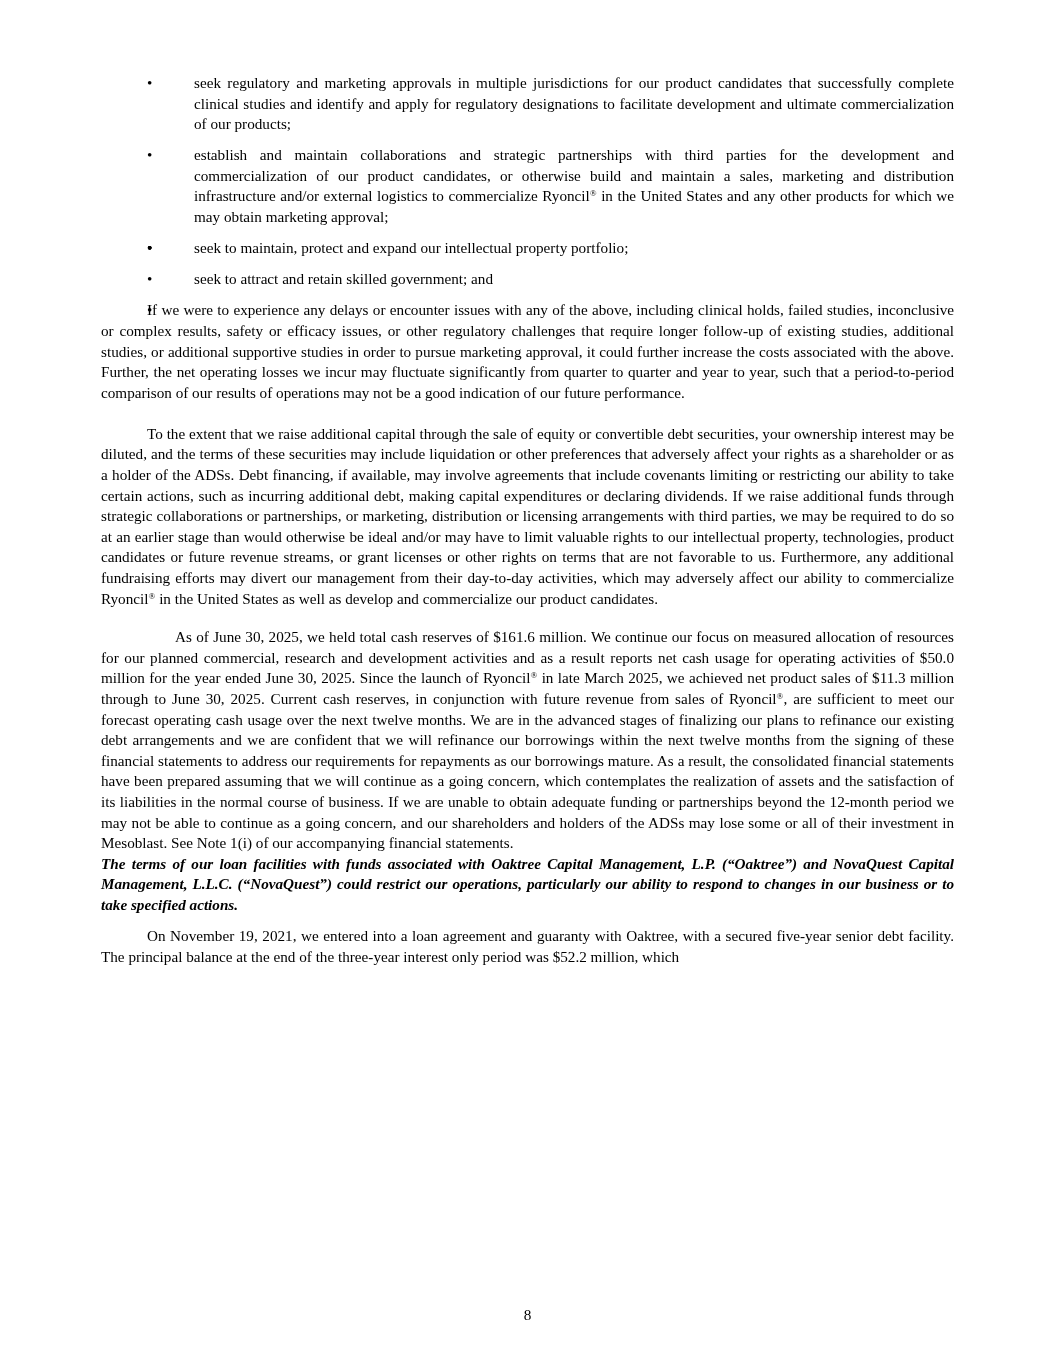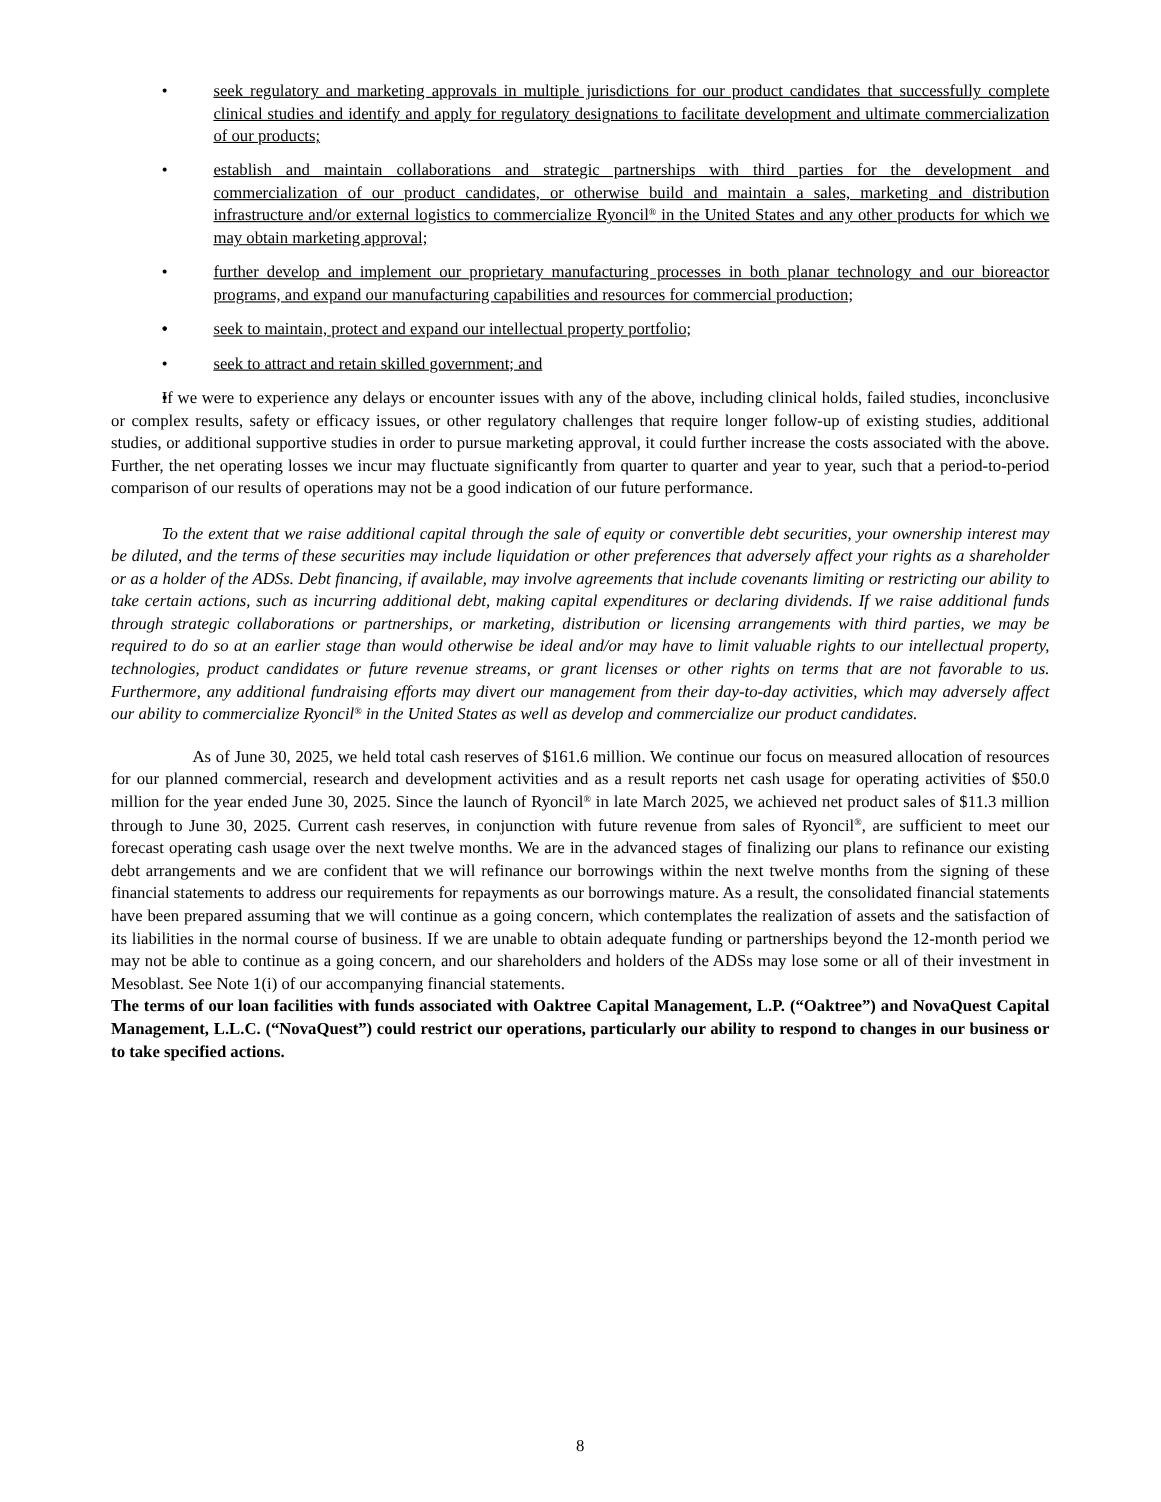--- a/index.html
+++ b/index.html
@@ -32,33 +32,34 @@
     position: relative;
     padding-left: 93px;
     margin-bottom: 10.5px;
     text-align: justify;
   }
   .bullet-glyph {
     position: absolute;
     left: 46px;
     top: 0;
   }
-  .bullet-text { display: block; text-decoration: underline; }
+  .bullet-text { display: block; }
   .para {
     margin: 0;
     text-align: justify;
     text-indent: 46px;
   }
   .para.extra-indent { text-indent: 74px; margin-top: 18px; }
-  .gap-lg { margin-top: 20.5px; font-style: italic; }
+  .gap-lg { margin-top: 20.5px; }
   .gap-sm { margin-top: 10.5px; }
   .gap-head { margin-top: 24px; }
   .heading {
     margin: 0;
     font-weight: bold;
+    font-style: italic;
     text-align: justify;
   }
   sup {
     font-size: 9px;
     line-height: 0;
     vertical-align: 0.55em;
   }
   .page-number {
     position: absolute;
     top: 1305px;
@@ -76,21 +77,20 @@
     <li class="bullet-item">
       <span class="bullet-glyph">•</span>
       <span class="bullet-text">seek regulatory and marketing approvals in multiple jurisdictions for our product candidates that successfully complete clinical studies and identify and apply for regulatory designations to facilitate development and ultimate commercialization of our products;</span>
     </li>
     <li class="bullet-item">
       <span class="bullet-glyph">•</span>
       <span class="bullet-text"><span>establish and maintain collaborations and strategic partnerships with third parties for the development and commercialization of our product candidates, or otherwise build and maintain a sales, marketing and distribution infrastructure and/or external logistics to commercialize Ryoncil</span><sup>®</sup><span> in the United States and any other products for which we may obtain marketing approval;</span></span>
     </li>
     <li class="bullet-item">
       <span class="bullet-glyph">•</span>
-      <span class="bullet-text">further develop and implement our proprietary manufacturing processes in both planar technology and our bioreactor programs, and expand our manufacturing capabilities and resources for commercial production;</span>
     </li>
     <li class="bullet-item">
       <span class="bullet-glyph">•</span>
     </li>
     <li class="bullet-item">
       <span class="bullet-glyph">•</span>
     </li>
     <li class="bullet-item">
       <span class="bullet-glyph">•</span>
       <span class="bullet-text">seek to maintain, protect and expand our intellectual property portfolio;</span>
@@ -105,16 +105,17 @@
   </ul>
 
   <p class="para gap-sm" style="margin-top:10px;">If we were to experience any delays or encounter issues with any of the above, including clinical holds, failed studies, inconclusive or complex results, safety or efficacy issues, or other regulatory challenges that require longer follow-up of existing studies, additional studies, or additional supportive studies in order to pursue marketing approval, it could further increase the costs associated with the above. Further, the net operating losses we incur may fluctuate significantly from quarter to quarter and year to year, such that a period-to-period comparison of our results of operations may not be a good indication of our future performance.</p>
 
   <p class="para gap-lg"><span>To the extent that we raise additional capital through the sale of equity or convertible debt securities, your ownership interest may be diluted, and the terms of these securities may include liquidation or other preferences that adversely affect your rights as a shareholder or as a holder of the ADSs. Debt financing, if available, may involve agreements that include covenants limiting or restricting our ability to take certain actions, such as incurring additional debt, making capital expenditures or declaring dividends. If we raise additional funds through strategic collaborations or partnerships, or marketing, distribution or licensing arrangements with third parties, we may be required to do so at an earlier stage than would otherwise be ideal and/or may have to limit valuable rights to our intellectual property, technologies, product candidates or future revenue streams, or grant licenses or other rights on terms that are not favorable to us. Furthermore, any additional fundraising efforts may divert our management from their day-to-day activities, which may adversely affect our ability to commercialize Ryoncil</span><sup>®</sup><span> in the United States as well as develop and commercialize our product candidates.</span></p>
 
   <p class="para extra-indent gap-sm"><span>As of June 30, 2025, we held total cash reserves of $161.6 million. We continue our focus on measured allocation of resources for our planned commercial, research and development activities and as a result reports net cash usage for operating activities of $50.0 million for the year ended June 30, 2025. Since the launch of Ryoncil</span><sup>®</sup><span> in late March 2025, we achieved net product sales of $11.3 million through to June 30, 2025. Current cash reserves, in conjunction with future revenue from sales of Ryoncil</span><sup>®</sup><span>, are sufficient to meet our forecast operating cash usage over the next twelve months. We are in the advanced stages of finalizing our plans to refinance our existing debt arrangements and we are confident that we will refinance our borrowings within the next twelve months from the signing of these financial statements to address our requirements for repayments as our borrowings mature. As a result, the consolidated financial statements have been prepared assuming that we will continue as a going concern, which contemplates the realization of assets and the satisfaction of its liabilities in the normal course of business. If we are unable to obtain adequate funding or partnerships beyond the 12-month period we may not be able to continue as a going concern, and our shareholders and holders of the ADSs may lose some or all of their investment in Mesoblast. See Note 1(i) of our accompanying financial statements.</span></p>
 
   <p class="heading gap-head">The terms of our loan facilities with funds associated with Oaktree Capital Management, L.P. (“Oaktree”) and NovaQuest Capital Management, L.L.C. (“NovaQuest”) could restrict our operations, particularly our ability to respond to changes in our business or to take specified actions.</p>
 
+  <p class="para gap-sm">On November 19, 2021, we entered into a loan agreement and guaranty with Oaktree, with a secured five-year senior debt facility. The principal balance at the end of the three-year interest only period was $52.2 million, which</p>
 
 </div>
 
 <div class="page-number">8</div>
 
 </body></html>

